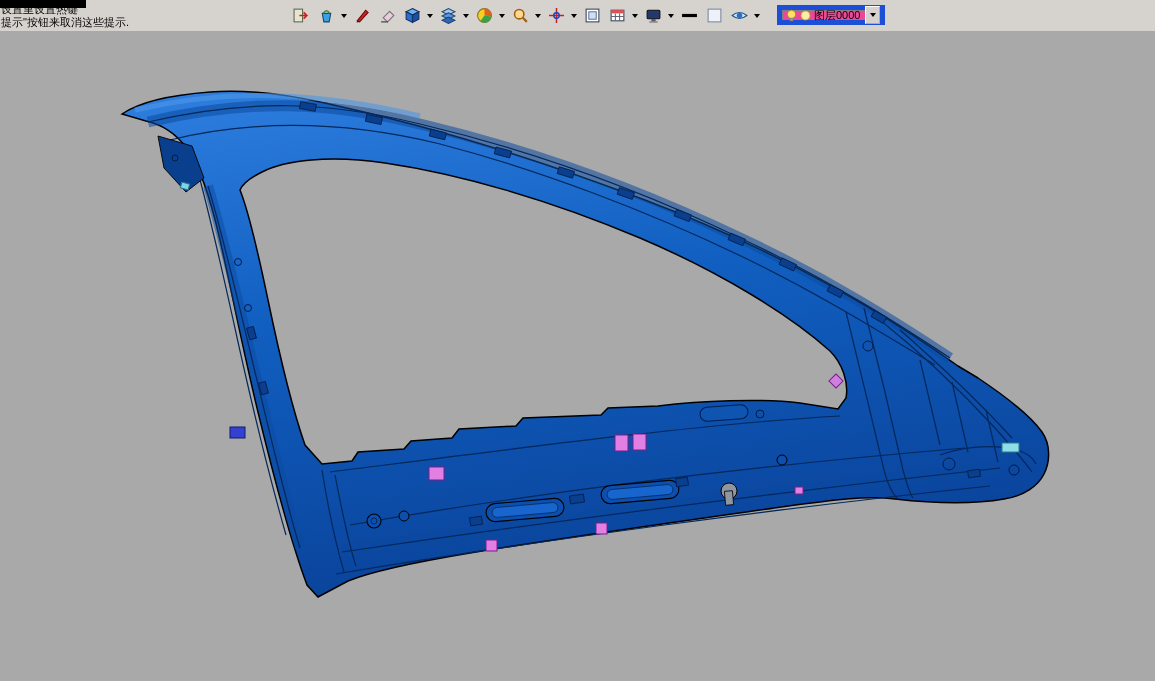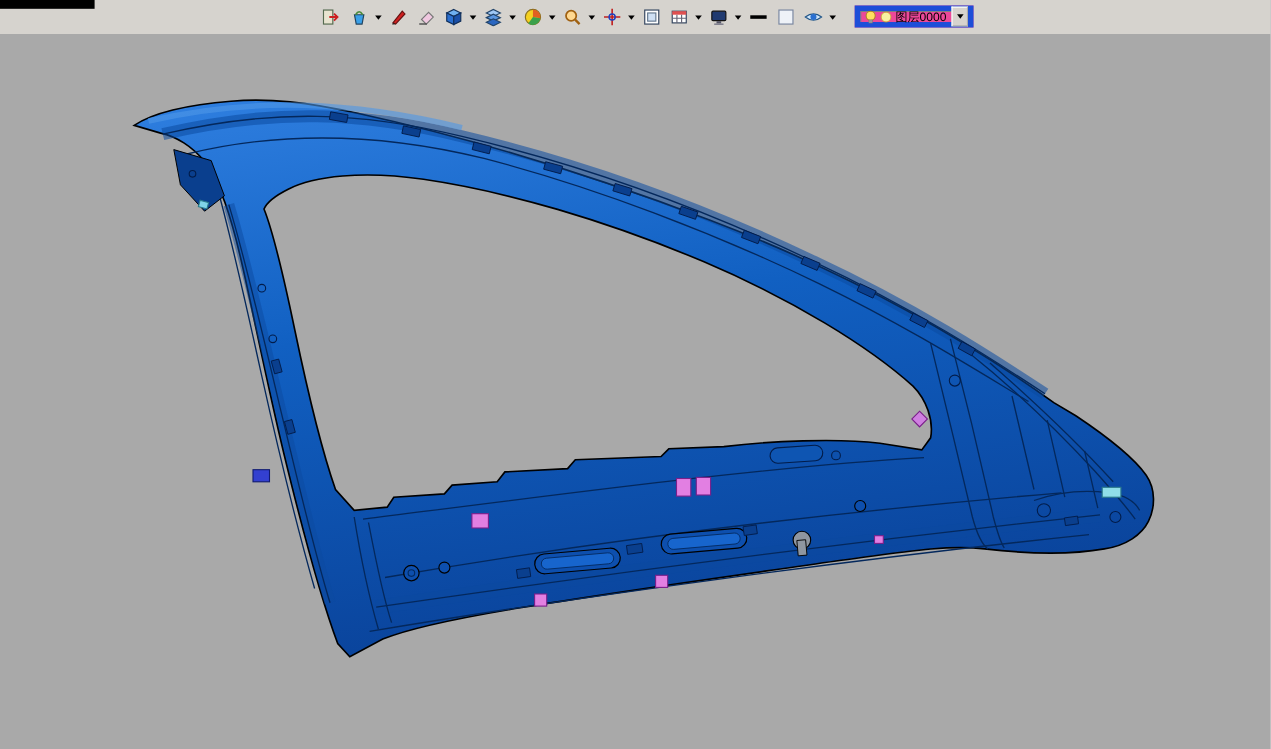--- a/index.html
+++ b/index.html
@@ -36,20 +36,24 @@
   #canvas { position:absolute; left:0; top:31px; width:1155px; height:650px; background:#a9a9a9; }
   #model-svg { position:absolute; left:0; top:-31px; width:1155px; height:681px; }
 </style>
 </head>
 <body>
 
 <div id="app">
 
   <div id="topbar">
     <div id="black-strip"></div>
+    <div id="messages">
+      <div>设置里设置热键</div>
+      <div>提示"按钮来取消这些提示.</div>
+    </div>
 
     <div id="toolbar">
 
       <span class="tool">
         <svg width="17" height="17" viewBox="0 0 16 16">
           <rect x="1" y="2" width="8" height="12" fill="#e8e4d0" stroke="#556b4f"></rect>
           <path d="M6 8 L13 8 M10 5 L13 8 L10 11" stroke="#cc2020" fill="none" stroke-width="1.6"></path>
         </svg>
       </span>
 

